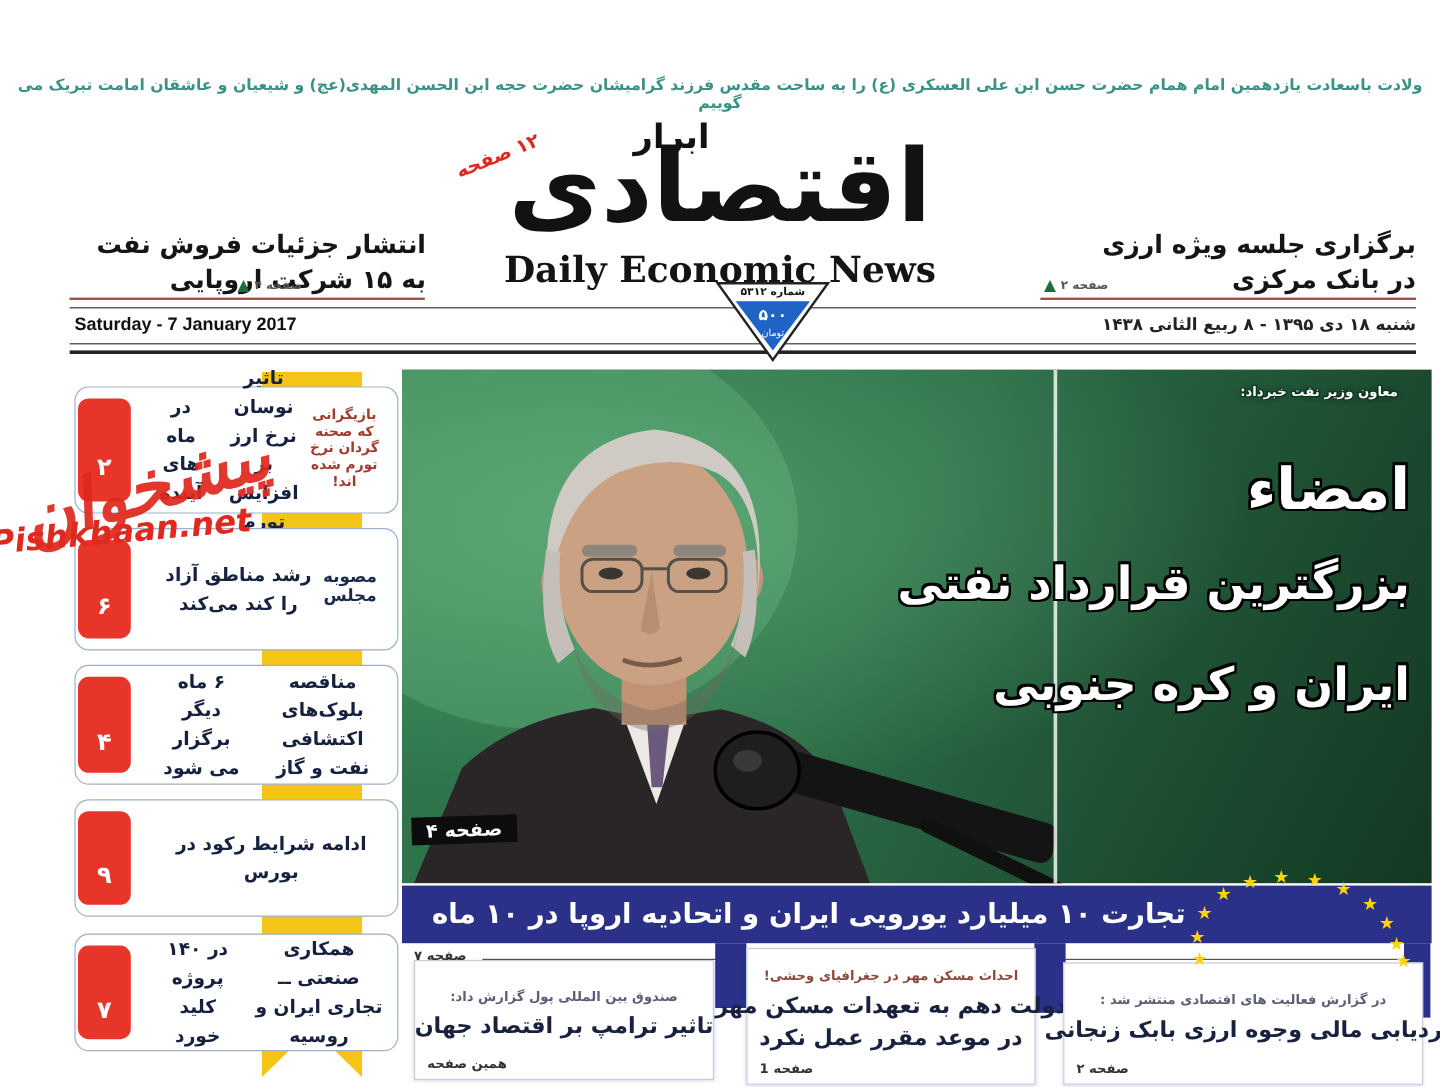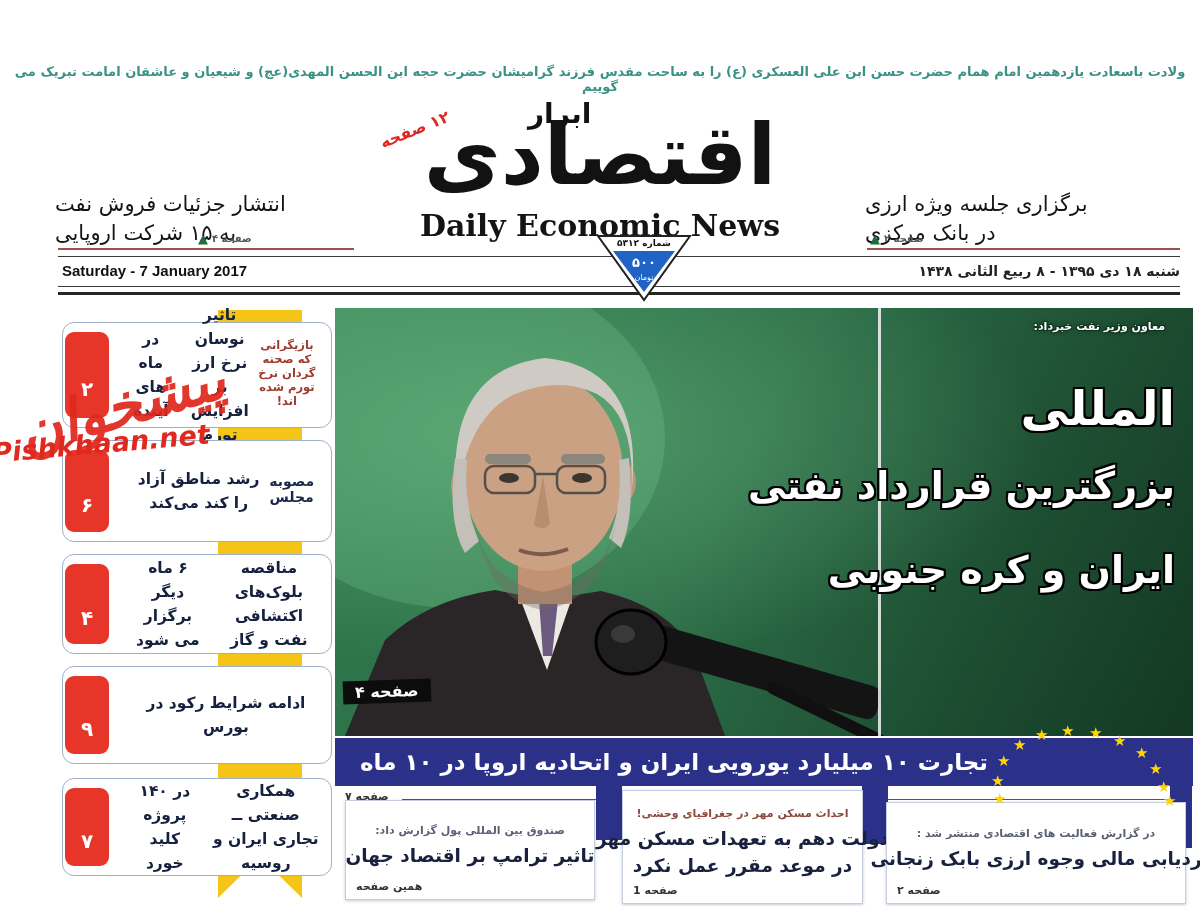--- a/index.html
+++ b/index.html
@@ -13,21 +13,21 @@
   
   .pages-badge{left:378px;top:120px;color:#e0281e;font-weight:bold;font-size:16px;
                transform:rotate(-22deg);}
   .logo-fa{left:420px;top:96px;width:360px;height:118px;text-align:center;
            font-size:84px;font-weight:bold;color:#121212;line-height:118px;}
   .logo-small{position:absolute;left:108px;top:4px;font-size:28px;line-height:28px;color:#121212;}
   .logo-en{left:300px;top:208px;width:600px;text-align:center;
            font-family:"DejaVu Serif",serif;font-weight:bold;font-size:30px;color:#141414;}
 
   
-  .flank{width:315px;text-align:left;font-weight:normal;color:#151515;
+  .flank{width:315px;text-align:right;font-weight:bold;color:#151515;
          font-size:21px;line-height:29px;}
   .flank-left{left:55px;top:190px;width:300px;}
   .flank-right{left:865px;top:190px;}
   .flank-rule{height:2px;background:#9c5347;}
   .flank-rule-left{left:58px;top:248px;width:296px;}
   .flank-rule-right{left:867px;top:248px;width:313px;}
   .pageref{display:flex;align-items:center;gap:4px;font-size:10px;color:#555;font-weight:bold;}
   .pageref .tri{color:#1d6e3c;font-size:13px;line-height:10px;}
   .pageref-left{left:198px;top:233px;}
   .pageref-right{left:870px;top:233px;}
@@ -189,21 +189,21 @@
       <path d="M140,212 Q150,292 208,302 Q268,294 281,212 Q271,274 208,284 Q148,272 140,212 Z" fill="rgba(115,105,95,0.38)"></path>
     </svg>
     <svg width="300" height="145" viewBox="0 0 300 145" style="position:absolute;left:250px;top:286px;">
       <rect x="58" y="26" width="250" height="34" rx="10" fill="#141414" transform="rotate(16 58 26)"></rect>
       <rect x="185" y="86" width="140" height="12" rx="6" fill="#101010" transform="rotate(26 185 86)"></rect>
       <ellipse cx="46" cy="48" rx="35" ry="32" fill="#1e1e1e" stroke="#000" stroke-width="3"></ellipse>
       <ellipse cx="38" cy="40" rx="12" ry="9" fill="rgba(255,255,255,0.12)"></ellipse>
     </svg>
     <div class="photo-divider"></div>
     <div class="lead-kicker" dir="rtl">معاون وزیر نفت خبرداد:</div>
-    <div class="lead-line lead-l1" dir="rtl">المللی</div>
+    <div class="lead-line lead-l1" dir="rtl">امضاء</div>
     <div class="lead-line lead-l3" dir="rtl">ایران و کره جنوبی</div>
     <div class="lead-line lead-l2" dir="rtl">بزرگترین قرارداد نفتی</div>
     <div class="lead-pageref" dir="rtl">صفحه ۴</div>
   </div>
 
   <div class="abs ribbon"></div>
 
   <div class="abs sbox sbox1">
     <div class="stab">
         <span>۲</span>

